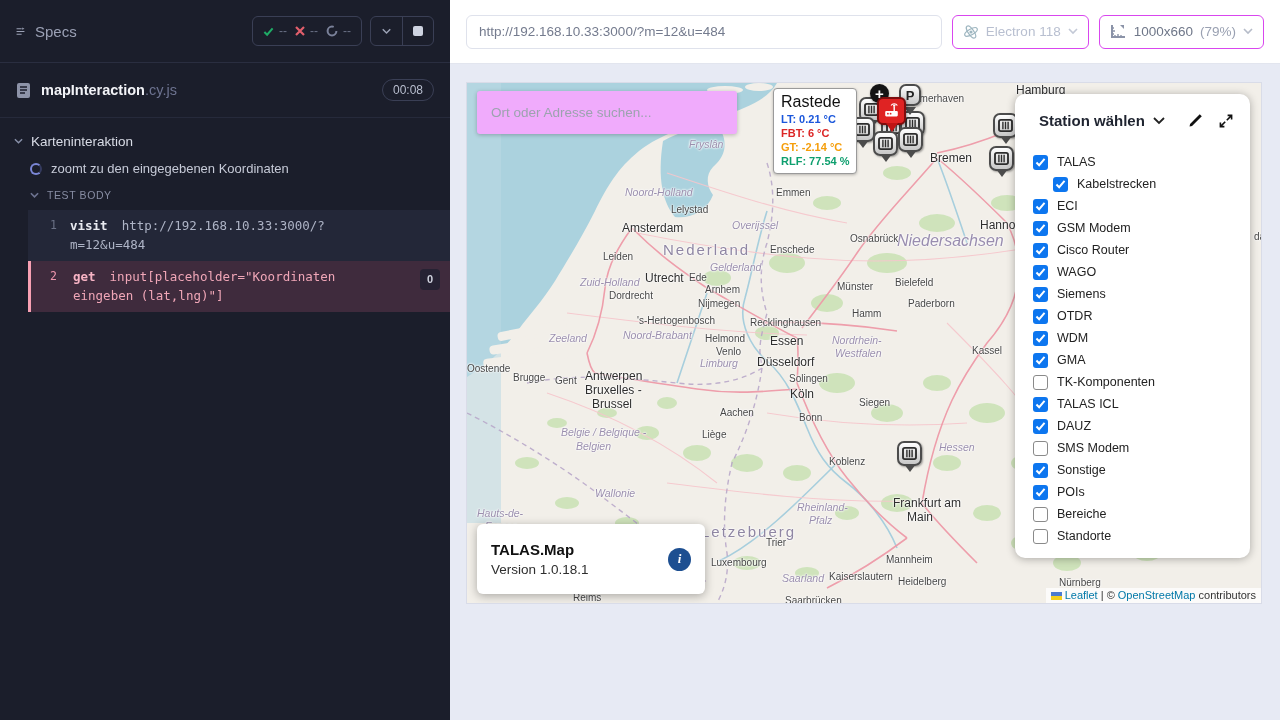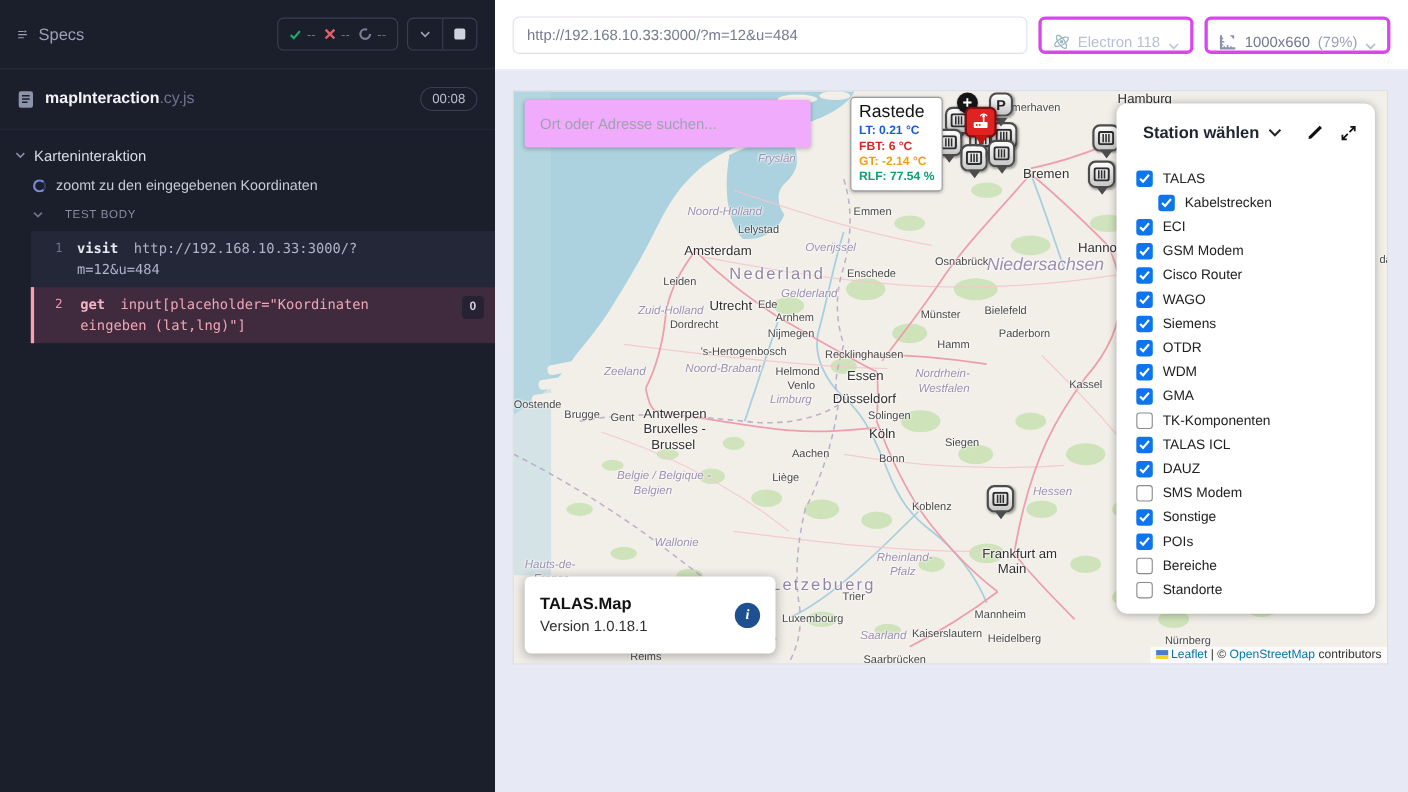--- a/index.html
+++ b/index.html
@@ -18,38 +18,38 @@
   .stop-sq { width:10px; height:10px; background:#ced3e0; border-radius:2px; }
   .spec-row { height:55px; display:flex; align-items:center; padding:0 16px; border-bottom:1px solid #262a3b; }
   .spec-name { font-size:14.5px; margin-left:10px; flex:1; }
   .spec-name b { color:#f2f3f7; font-weight:700; }
   .spec-name span { color:#6d7390; font-weight:400; }
   .time-pill { border:1px solid #3a3f55; border-radius:12px; padding:3px 10px; font-size:12px; color:#b9bfcf; }
   .tree { padding:10px 0 12px 0; }
   .suite-row { display:flex; align-items:center; padding:6px 14px; font-size:13.5px; color:#d9dce6; gap:8px; }
   .test-row { display:flex; align-items:center; padding:6px 14px 6px 30px; font-size:13px; color:#c6cad7; gap:9px; }
   .running-ring { width:12px; height:12px; border-radius:50%; border:2px solid #7b87d7; border-right-color:#343a5e; flex:none; }
-  .section-row { display:flex; align-items:center; padding:7px 14px 7px 30px; font-size:10.5px; letter-spacing:.6px; color:#878da3; gap:20px; }
+  .section-row { display:flex; align-items:center; padding:7px 14px 7px 30px; font-size:10.5px; letter-spacing:.6px; color:#878da3; gap:8px; }
   .chev { width:9px; height:9px; flex:none; }
   .cmd-log { margin:2px 0 0 28px; }
   .cmd-row { display:flex; background:#232738; padding:6px 6px 6px 0; font-family:"DejaVu Sans Mono","Liberation Mono",monospace; font-size:12.5px; line-height:1.55; color:#aeb4c6; }
   .cmd-row .num { width:42px; text-align:left; padding-left:22px; color:#6a7186; flex:none; font-size:11.5px; padding-top:1px;}
   .cmd-row .cmd { font-weight:700; color:#e8eaf0; margin-right:14px;margin-top:16px; }
   .cmd-row .args { }
   .cmd-row.active { background:#3f2b3d; border-left:3px solid #f8a0b3; color:#f0a6b7; position:relative; }
   .cmd-row.active .num { color:#ef96ad; padding-left:19px; }
   .cmd-row.active .cmd { color:#f7b3c4; }
   .cmd-body { width:330px; }
   .badge0 { position:absolute; right:10px; top:8px; background:#262233; color:#cfd2dd; border-radius:4px; font-size:11px; padding:2px 7px; font-family:"Liberation Sans",sans-serif; font-weight:700; }
 
   
   #main { flex:1; display:flex; flex-direction:column; }
   #topbar { height:64px; background:#fff; border-bottom:1px solid #e2e5ee; display:flex; align-items:center; padding:0 16px; gap:10px; }
   .url-box { flex:1; height:34px; border:1px solid #dfe2ec; border-radius:6px; display:flex; align-items:center; padding:0 12px; font-size:13.5px; color:#747b8e; background:#fff; white-space:nowrap; overflow:hidden; }
-  .sel-box { height:34px; border:3px solid #d946ef; border-radius:6px; display:flex; align-items:flex-end; padding:0 10px; gap:7px; font-size:13.5px; background:#fff; cursor:pointer; }
+  .sel-box { height:34px; border:1px solid #d946ef; border-radius:6px; display:flex; align-items:center; padding:0 10px; gap:7px; font-size:13.5px; background:#fff; cursor:pointer; }
   .sel-box.dim { color:#b8bfd0; }
   .sel-box.vp { color:#6f7789; }
   .vp-zoom { color:#9aa1b2; }
 
   #content { flex:1; position:relative; }
 
   
   #map { position:absolute; left:16px; top:18px; width:796px; height:522px; background:#f2efe9; overflow:hidden; border:1px solid #d9dce8; }
   #map svg.base { position:absolute; left:0; top:0; }
   #map-labels { position:absolute; inset:0; z-index:10; }

